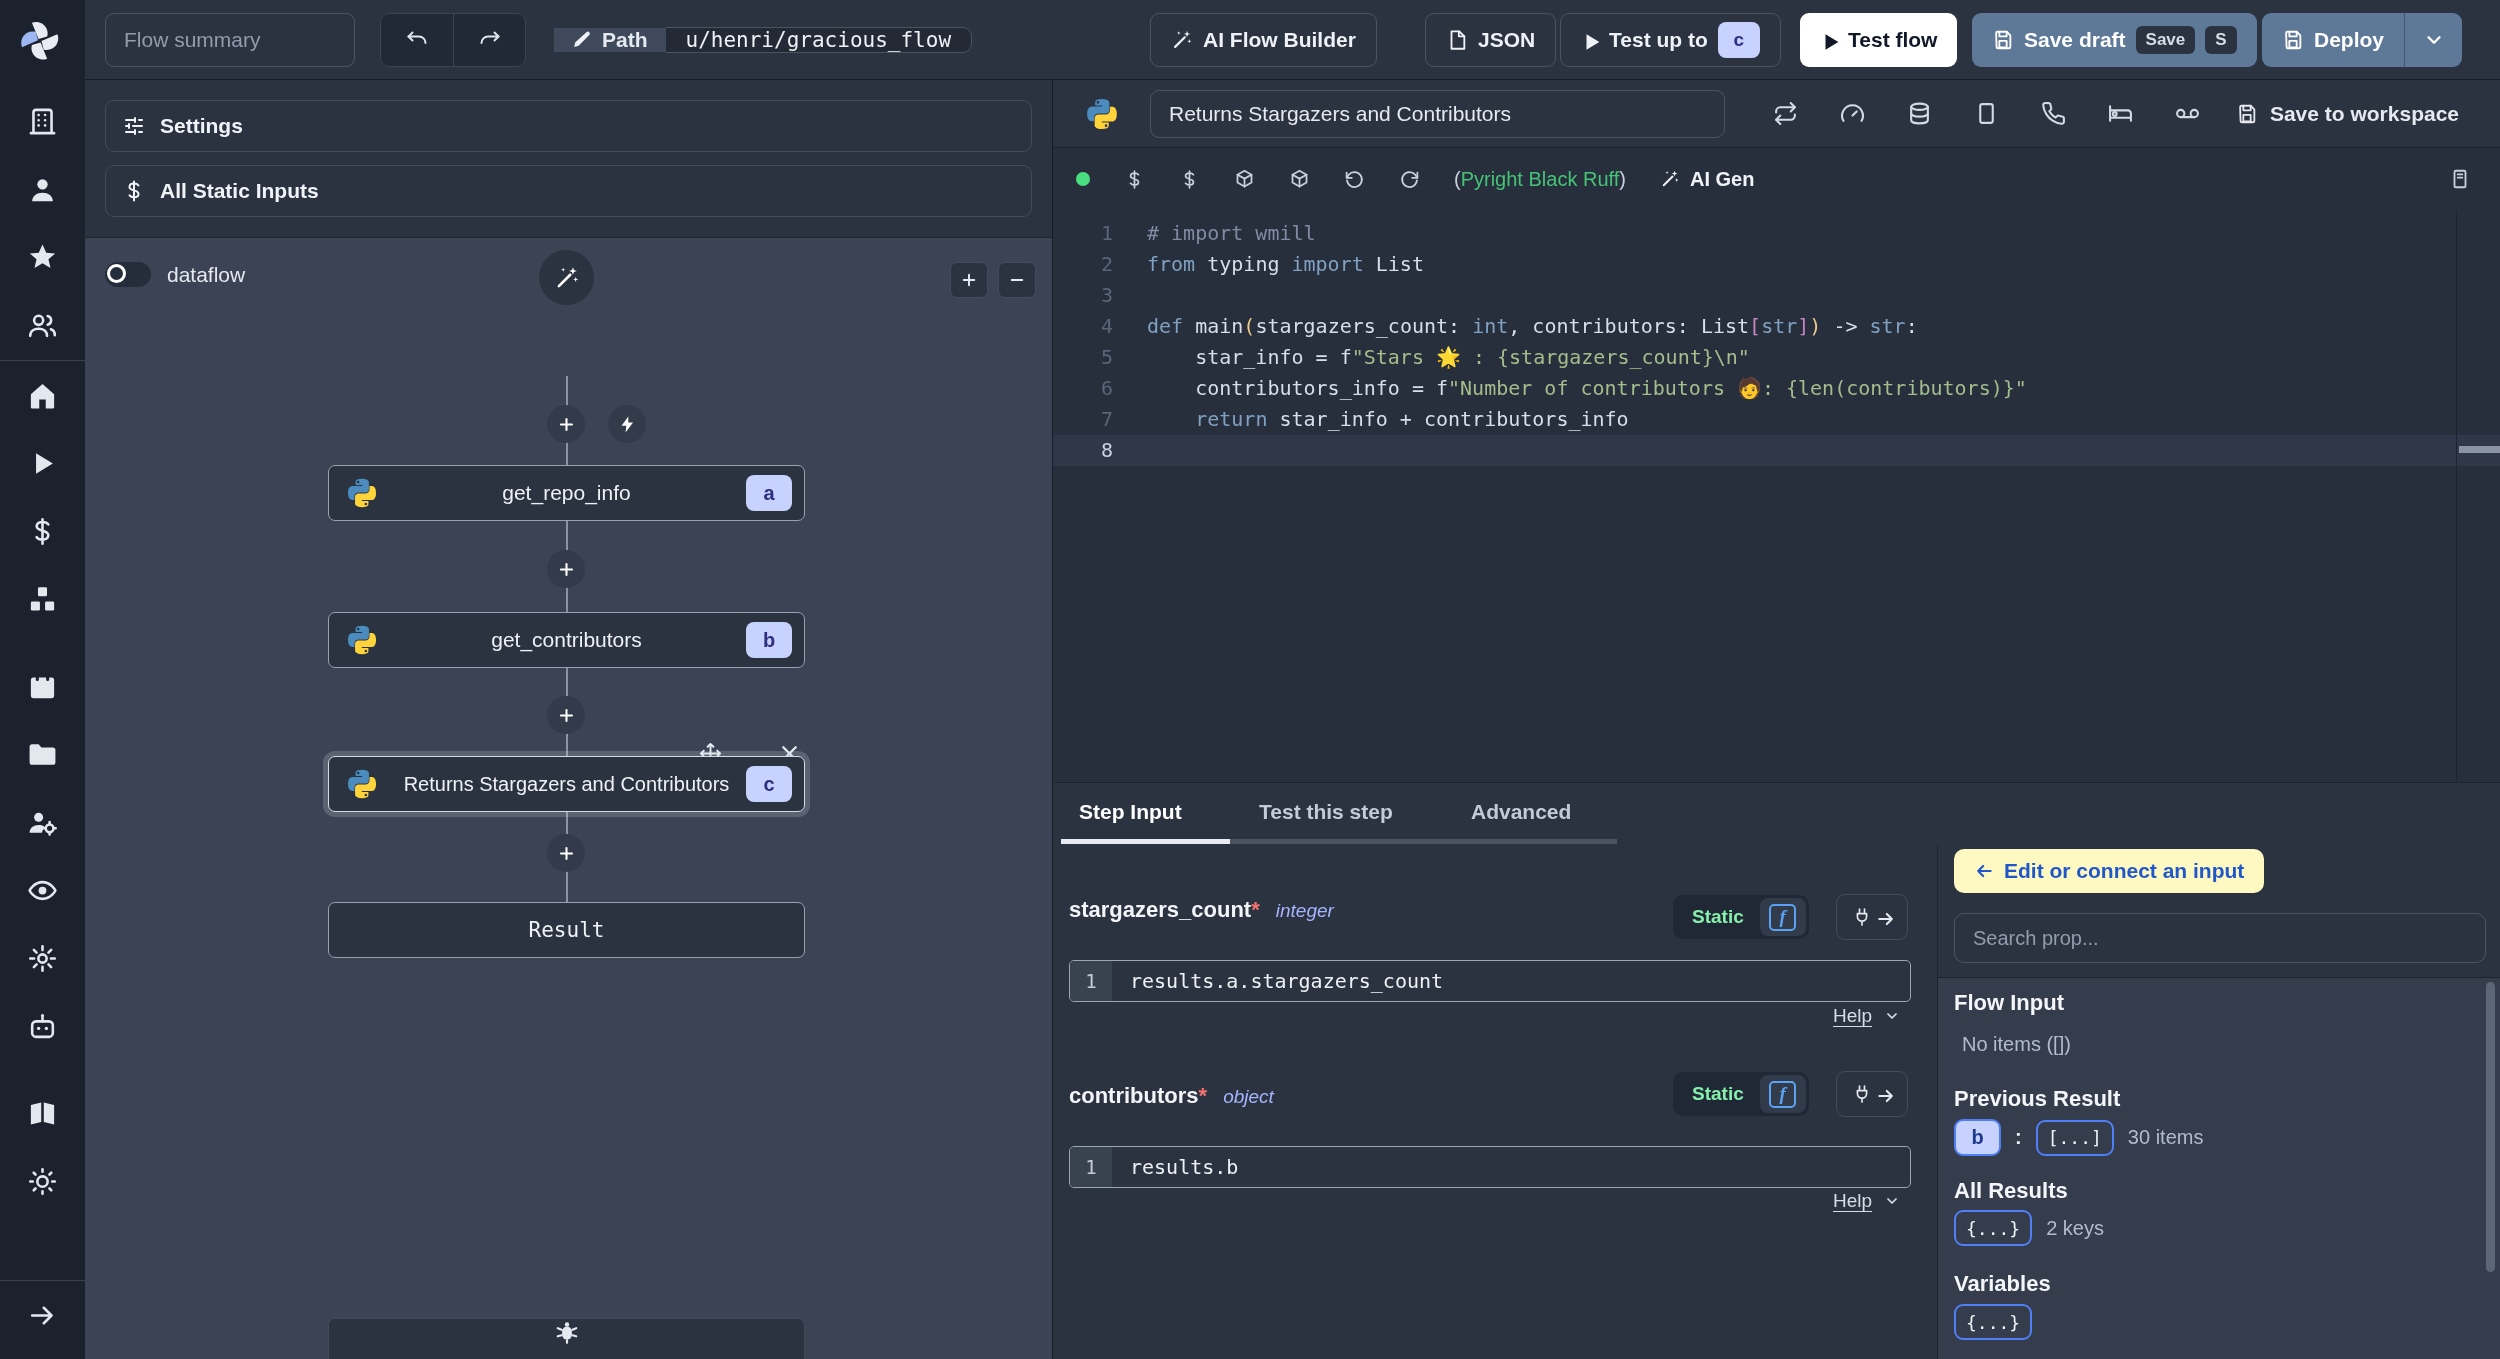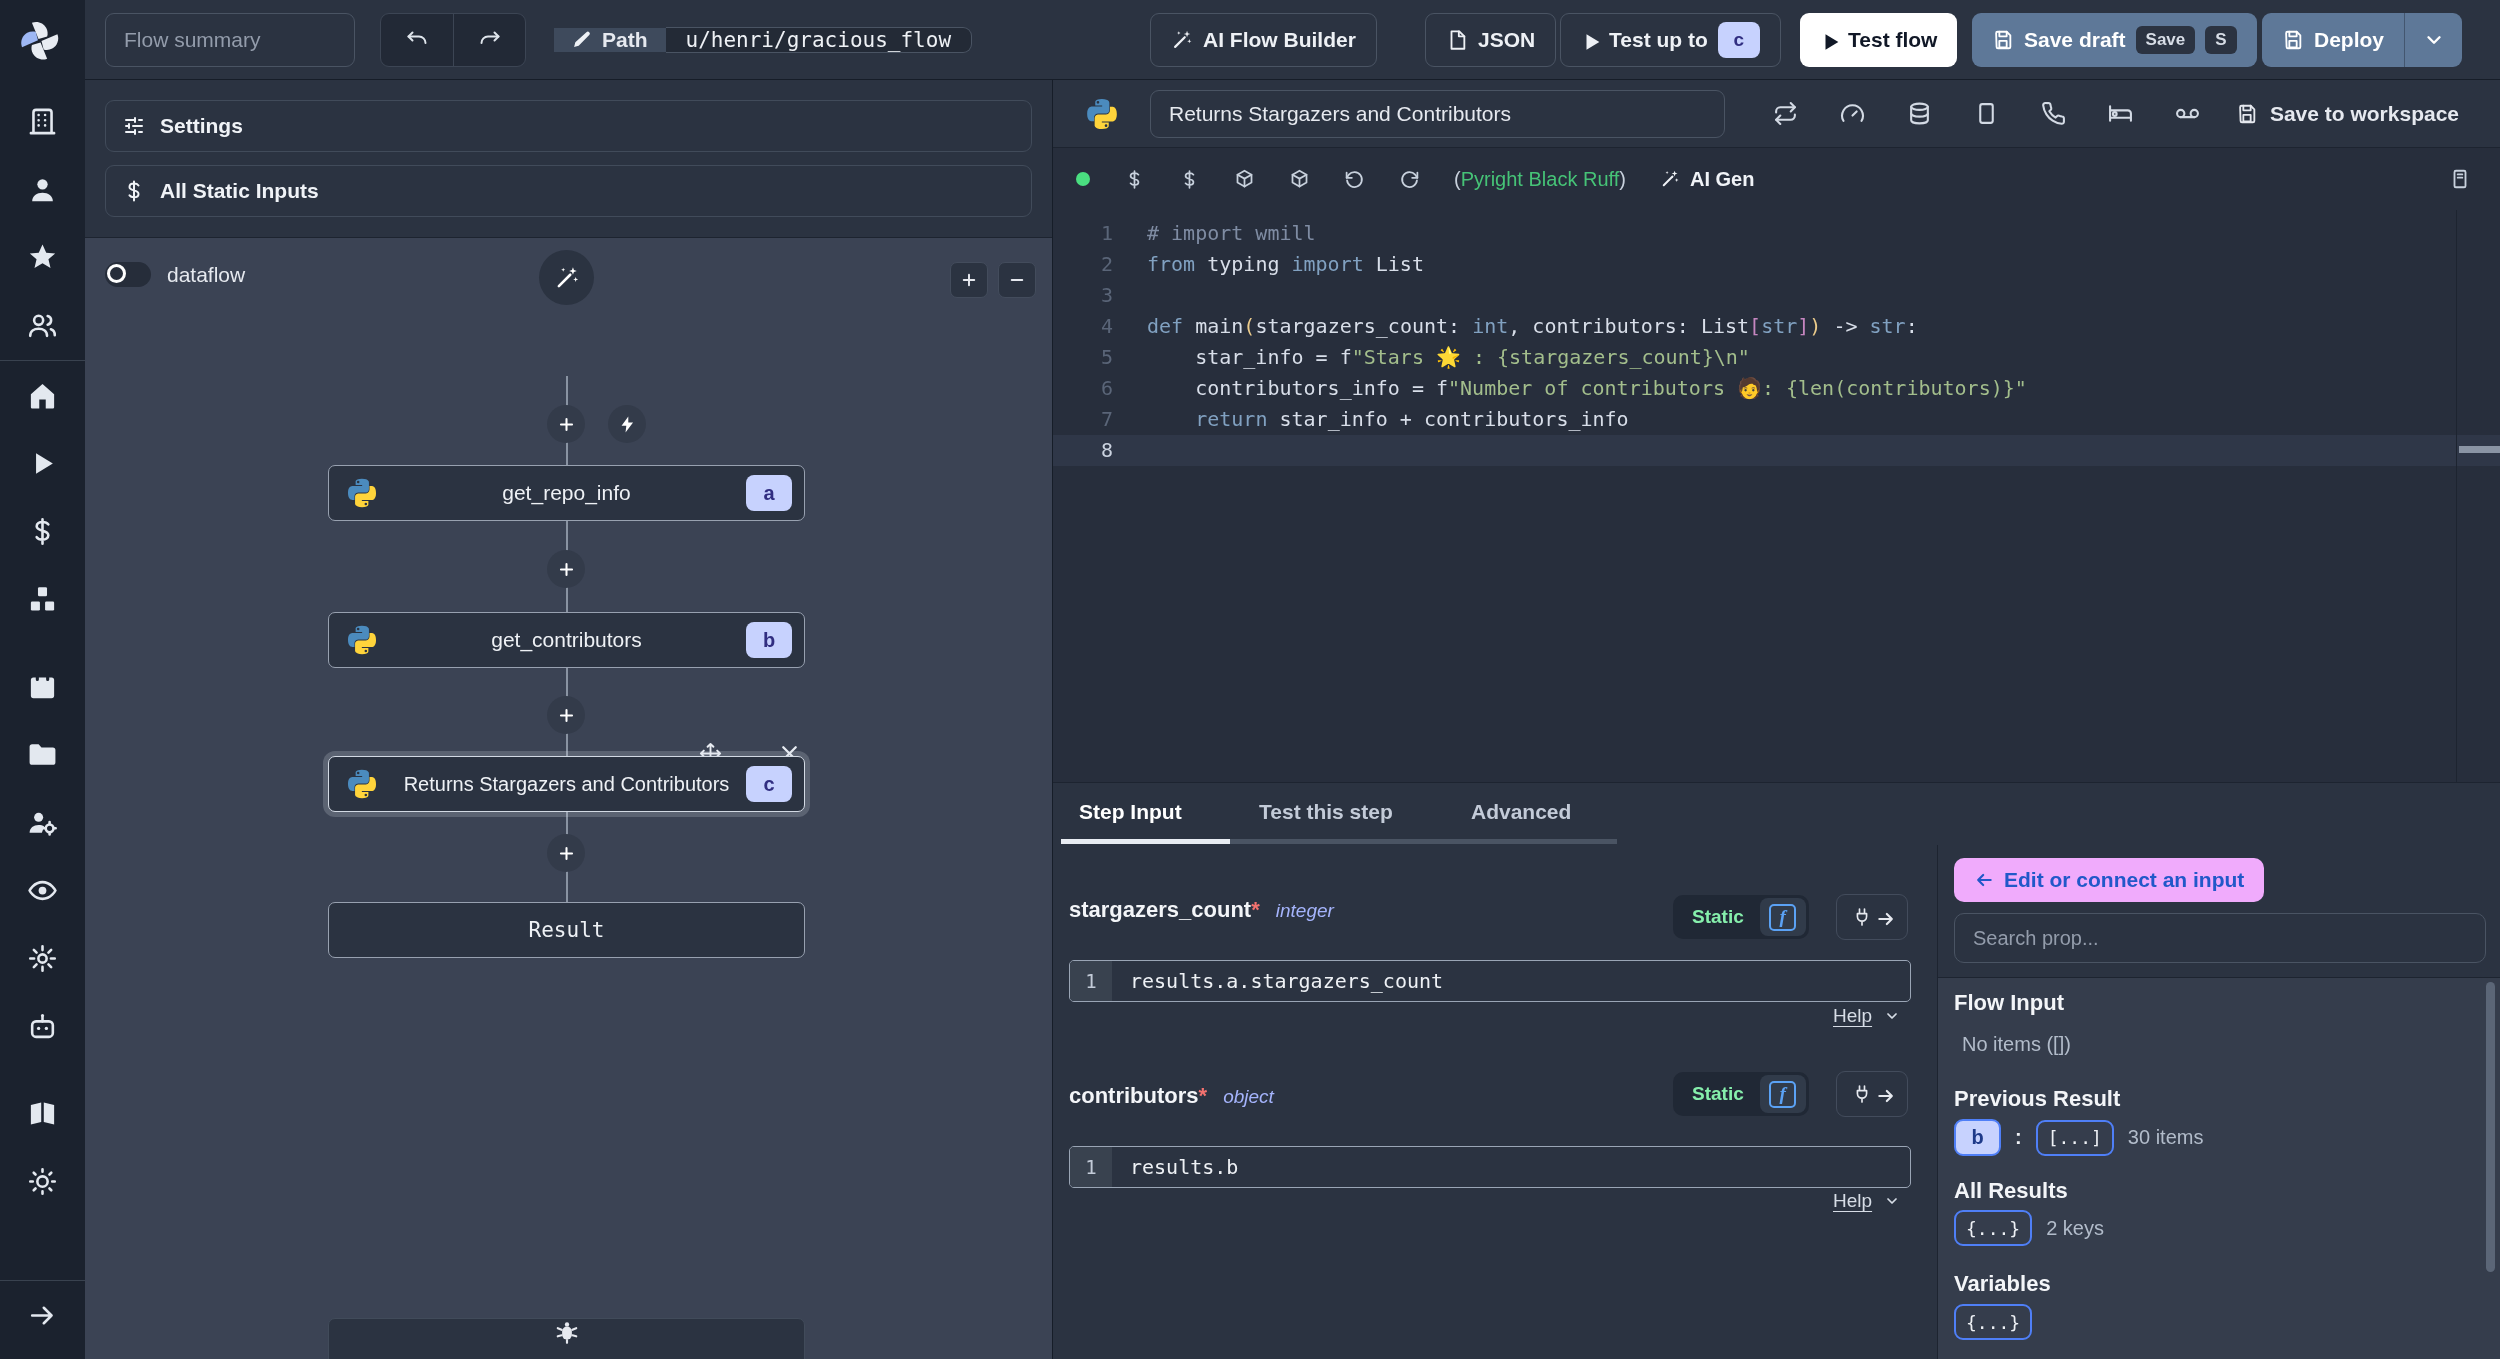--- a/index.html
+++ b/index.html
@@ -143,21 +143,21 @@
   .expr { position:absolute; left:16px; width:842px; height:42px; background:#2b3341; border:1.5px solid #9aa5b5;
     border-radius:5px; display:flex; overflow:hidden; cursor:text; }
   .expr .eg { width:42px; background:#39424f; color:#c3cbd8; font-size:19px; display:flex; align-items:center; justify-content:center;
     font-family:"DejaVu Sans Mono", monospace; }
   .expr .ev { display:flex; align-items:center; padding-left:18px; font-size:20px; color:#eef1f5; font-family:"DejaVu Sans Mono", monospace; }
   .help-row { position:absolute; left:780px; display:flex; align-items:center; gap:12px; color:#d7dde6; font-size:19px; cursor:pointer; }
   .help-row .hl { text-decoration:underline; text-underline-offset:4px; }
   .help-row svg { width:16px; height:16px; }
 
   #props { position:absolute; left:884px; top:0; width:564px; height:514px; background:#2b3341; border-left:1px solid #1d2430; }
-  #edit-connect { position:absolute; left:16px; top:13px; height:44px; padding:0 20px; background:#f0abfc; color:#2158c9;
+  #edit-connect { position:absolute; left:16px; top:4px; height:44px; padding:0 20px; background:#fef9c3; color:#2158c9;
     font-size:21px; font-weight:700; border-radius:10px; border:none; display:flex; align-items:center; gap:10px; cursor:pointer; }
   #prop-search { position:absolute; left:16px; top:68px; width:532px; height:50px; border-radius:10px; font-size:20px; }
   #props-low { position:absolute; left:0; top:132px; width:564px; height:382px; background:#353d4c; border-top:1px solid #1d2430; overflow:hidden; }
   .prop-h { font-size:22px; font-weight:700; color:#f3f5f8; position:absolute; left:16px; }
   .prop-muted { font-size:20px; color:#b2bcca; position:absolute; }
   .prop-row { position:absolute; left:16px; display:flex; align-items:center; gap:14px; }
   .pill-b { min-width:47px; height:37px; background:#c7d2fe; border:2px solid #4f7ff7; border-radius:9px; color:#1e3a8a;
     font-weight:700; font-size:20px; display:flex; align-items:center; justify-content:center; cursor:pointer; }
   .pill-val { height:36px; border:2px solid #4f7ff7; border-radius:9px; color:#eef1f5; font-size:18px; padding:0 10px;
     display:flex; align-items:center; justify-content:center; font-family:"DejaVu Sans Mono", monospace; cursor:pointer; }

